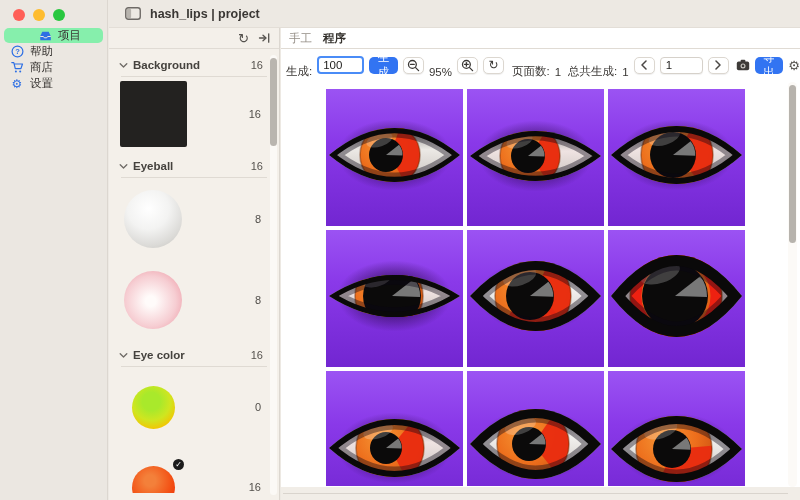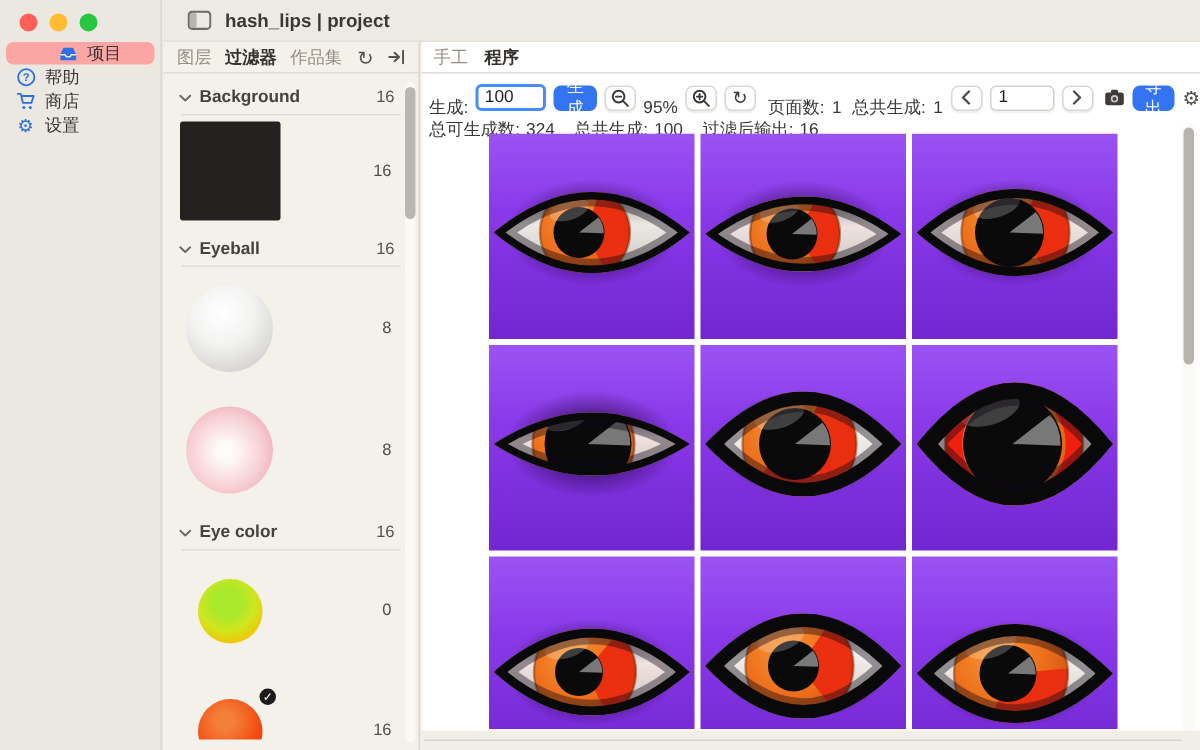--- a/index.html
+++ b/index.html
@@ -10,21 +10,21 @@
   }
   
   .sidebar { position:absolute; left:0; top:0; width:108px; height:500px;
     background:#EBE7E1; border-right:1px solid #DCD7D0; }
   .traffic { display:flex; gap:8px; padding:9px 0 0 13px; }
   .dot { width:12px; height:12px; border-radius:50%; }
   .dot.red{ background:#FF5F57; } .dot.yellow{ background:#FEBC2E; } .dot.green{ background:#29C73F; }
   .side-list { margin-top:7px; }
   .side-item { display:flex; align-items:center; gap:6px; margin:1px 4px;
     padding:2px 6px; border-radius:5px; font-size:11.5px; height:15px; }
-  .side-item.selected { background:#fca5a5;padding-left:34px; }
+  .side-item.selected { background:#86efac;padding-left:34px; }
   .side-ico { width:14px; height:13px; display:inline-flex; align-items:center; justify-content:center;
     color:#2D6FE4; font-size:12px; line-height:1; flex:0 0 14px; }
   
   .titlebar { position:absolute; left:109px; top:0; width:691px; height:28px;
     display:flex; align-items:center; gap:9px; padding-left:16px;
     border-bottom:1px solid #E3DED7; background:#EDE9E3; }
   .tb-title { font-size:12.5px; font-weight:700; color:#3A3734; }
   
   .panel { position:absolute; left:109px; top:28px; width:171px; height:472px;
     background:#F4F0EA; border-right:1px solid #DCD7D0; }
@@ -146,25 +146,20 @@
     <svg class="icon" width="16" height="13" viewBox="0 0 16 13">
       <rect x="0.75" y="0.75" width="14.5" height="11.5" rx="2.5" fill="none" stroke="#6E6A66" stroke-width="1.4"></rect>
       <rect x="1.5" y="1.5" width="4.6" height="10" rx="1.6" fill="#8A8682" opacity="0.55"></rect>
     </svg>
   </span>
   <span class="tb-title">hash_lips | project</span>
 </header>
 
 <section class="panel">
   <div class="panel-head">
-    <span id="panel-tabs" style="display:flex;gap:9px;">
-        <span class="ptab">图层</span>
-        <span class="ptab active">过滤器</span>
-        <span class="ptab">作品集</span>
-      </span>
     <span class="phead-ico spacer">↻</span>
     <span class="phead-ico">
       <svg class="icon" width="12" height="12" viewBox="0 0 12 12" fill="none" stroke="#55524E" stroke-width="1.3" stroke-linecap="round" stroke-linejoin="round">
         <path d="M1.5 6 H7.5"></path>
           <path d="M5 3.2 L8 6 L5 8.8"></path>
           <path d="M10.7 1.8 V10.2"></path>
       </svg>
     </span>
   </div>
   <div class="panel-body" id="layer-list">
@@ -284,25 +279,20 @@
         <rect x="0.8" y="2.6" width="12.4" height="8.6" rx="1.8" fill="#3E3B38"></rect>
         <rect x="4.6" y="0.8" width="4.8" height="2.6" rx="1" fill="#3E3B38"></rect>
         <circle cx="7" cy="6.9" r="2.5" fill="#C9C5BF"></circle>
         <circle cx="7" cy="6.9" r="1.3" fill="#3E3B38"></circle>
       </svg>
     </span>
     <button class="btn-primary">导出</button>
     <span style="font-size:13px;color:#55524E;line-height:1;">⚙</span>
   </div>
 
-  <div class="stats">
-    <span><span>总可生成数:</span><b>324</b></span>
-    <span><span>总共生成:</span><b>100</b></span>
-    <span><span>过滤后输出:</span><b>16</b></span>
-  </div>
 
   <div class="canvas">
     <div class="grid" id="tile-grid">
         <div class="tile" style="--eyeY: 48.2%;">
           <svg viewBox="0 0 137 137" width="137" height="137">
     <defs>
       <clipPath id="alm0">
                 <path d="M 3 66 Q 68.5 12 134 66 Q 68.5 120 3 66 Z"></path>
               </clipPath>
       <clipPath id="irc0">

